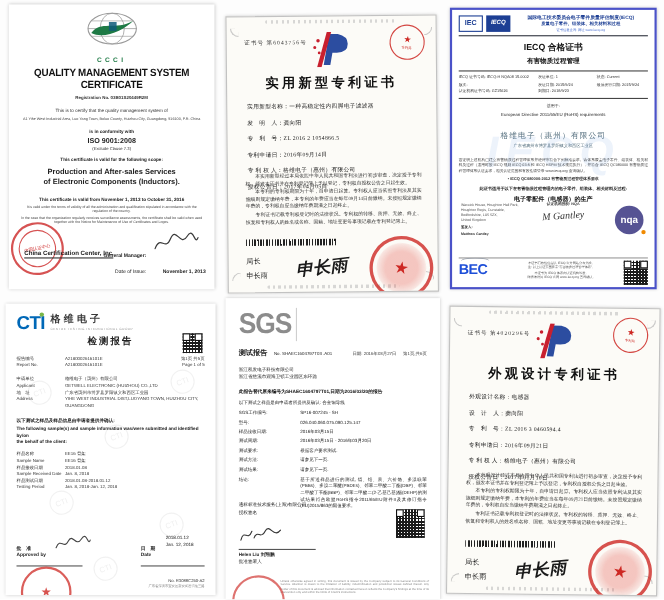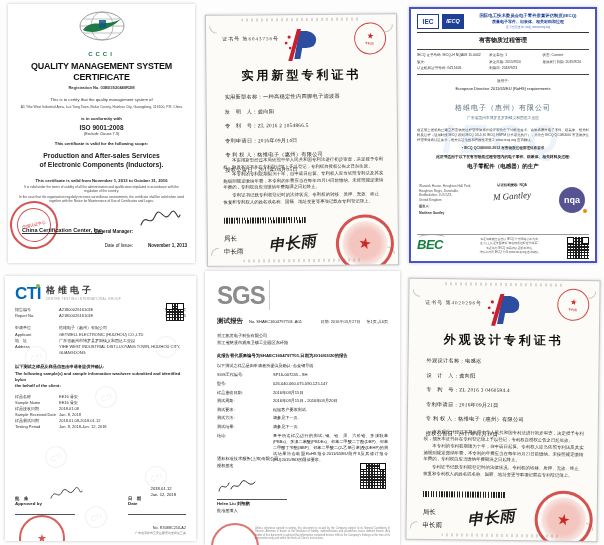--- a/index.html
+++ b/index.html
@@ -82,21 +82,21 @@
   #c3 .sc-intro { text-align:center; font-size:3.8px; font-weight:bold; margin-top:4px; color:#222; }
   #c3 .sc { text-align:center; font-size:5.5px; font-weight:bold; margin-top:4px; color:#111; }
   #c3 .sign-zone { position:absolute; left:8px; right:8px; bottom:42px; height:36px; }
   #c3 .uk-addr { position:absolute; left:0; bottom:4px; font-size:3.2px; line-height:1.4; color:#555; }
   #c3 .signer-l { font-weight:bold; color:#333; margin-top:2px; }
   #c3 .auth { position:absolute; left:58px; top:0; font-size:3.4px; font-weight:bold; color:#333; width:70px; text-align:center; }
   #c3 .mg-sig { position:absolute; left:58px; top:8px; width:70px; text-align:center; font-size:9px; font-style:italic; color:#333; transform:rotate(-4deg); font-family:"Liberation Serif", serif; }
   #c3 .nqa { position:absolute; right:2px; top:4px; width:26px; height:26px; border-radius:50%; background:#565393; color:#fff; display:flex; align-items:center; justify-content:center; font-size:9px; font-weight:bold; }
   #c3 .nqa-dot { position:absolute; right:0px; top:26px; width:4px; height:4px; border-radius:50%; background:#f08a00; }
   #c3 .foot { position:absolute; left:6px; right:6px; bottom:2px; border-top:1px solid #999; padding-top:2px; display:flex; align-items:flex-start; }
-  #c3 .bec { width:40px; font-size:13px; font-weight:bold; font-style:italic; color:#15803d; letter-spacing:-.5px; position:relative; }
+  #c3 .bec { width:40px; font-size:13px; font-weight:bold; color:#1d4ed8; letter-spacing:-.5px; position:relative; }
   #c3 .bec::before { content:""; position:absolute; left:2px; top:-3px; width:26px; height:6px; border-top:1.5px solid #9aa0aa; border-radius:50%; }
   #c3 .foot-lines { flex:1; text-align:center; font-size:2.9px; line-height:1.5; color:#555; }
   #c3 .foot .qr { margin-left:3px; }
   .qr { position:relative; background:
         repeating-linear-gradient(0deg,#1c1c1c 0 1.4px,transparent 1.4px 2.8px),
         repeating-linear-gradient(90deg,#1c1c1c 0 1.4px,#fff 1.4px 2.8px); }
   .qr::before, .qr::after { content:""; position:absolute; width:5px; height:5px; border:1.4px solid #111; background:#fff; }
   .qr::before { left:0; top:0; } .qr::after { right:0; top:0; }
 
   
@@ -253,20 +253,21 @@
   <div class="cert" id="c3">
     <div class="hdr">
       <div class="iec-box">IEC</div>
       <div class="iecq-box">IECQ</div>
       <div class="hdr-txt">
         <div class="l1">国际电工技术委员会电子零件质量评估制度(IECQ)</div>
         <div class="l2">质量电子零件、组装体、相关材料和过程</div>
         <div class="l3">证书信息查询: 网址 www.iecq.org</div>
       </div>
     </div>
+    <div class="t1">IECQ 合格证书</div>
     <div class="t2">有害物质过程管理</div>
     <div class="tbl">
       <div class="col c1">
         <div>IECQ 证书号码:  IECQ-H NQA08 15.0002</div>
         <div>版次:</div>
         <div>认证机构证书号码:  GZ15626</div>
       </div>
       <div class="col c2">
         <div>发证单位:  1</div>
         <div>发证日期:  2015/9/24</div>
@@ -320,20 +321,21 @@
     <div class="wm-c" style="left:140px;top:190px;">CTI</div>
     <div class="wm-c" style="left:80px;top:230px;">CTI</div>
     <div class="cti-row">
       <div class="cti"><span>CTI</span><span class="dot"></span></div>
       <div>
         <div class="hce">格维电子</div>
         <div class="hce-sub">CENTRE TESTING INTERNATIONAL GROUP</div>
       </div>
     </div>
     <div class="title-row">
+      <div class="t-cn">检测报告</div>
       <div class="qr"></div>
     </div>
     <div class="sec">
       <div class="r">
           <span class="l">报告编号</span>
           <span class="v">A2180002616101E</span>
           <span class="pg">第1页 共5页</span>
         </div>
       <div class="r">
           <span class="l">Report No.</span>

